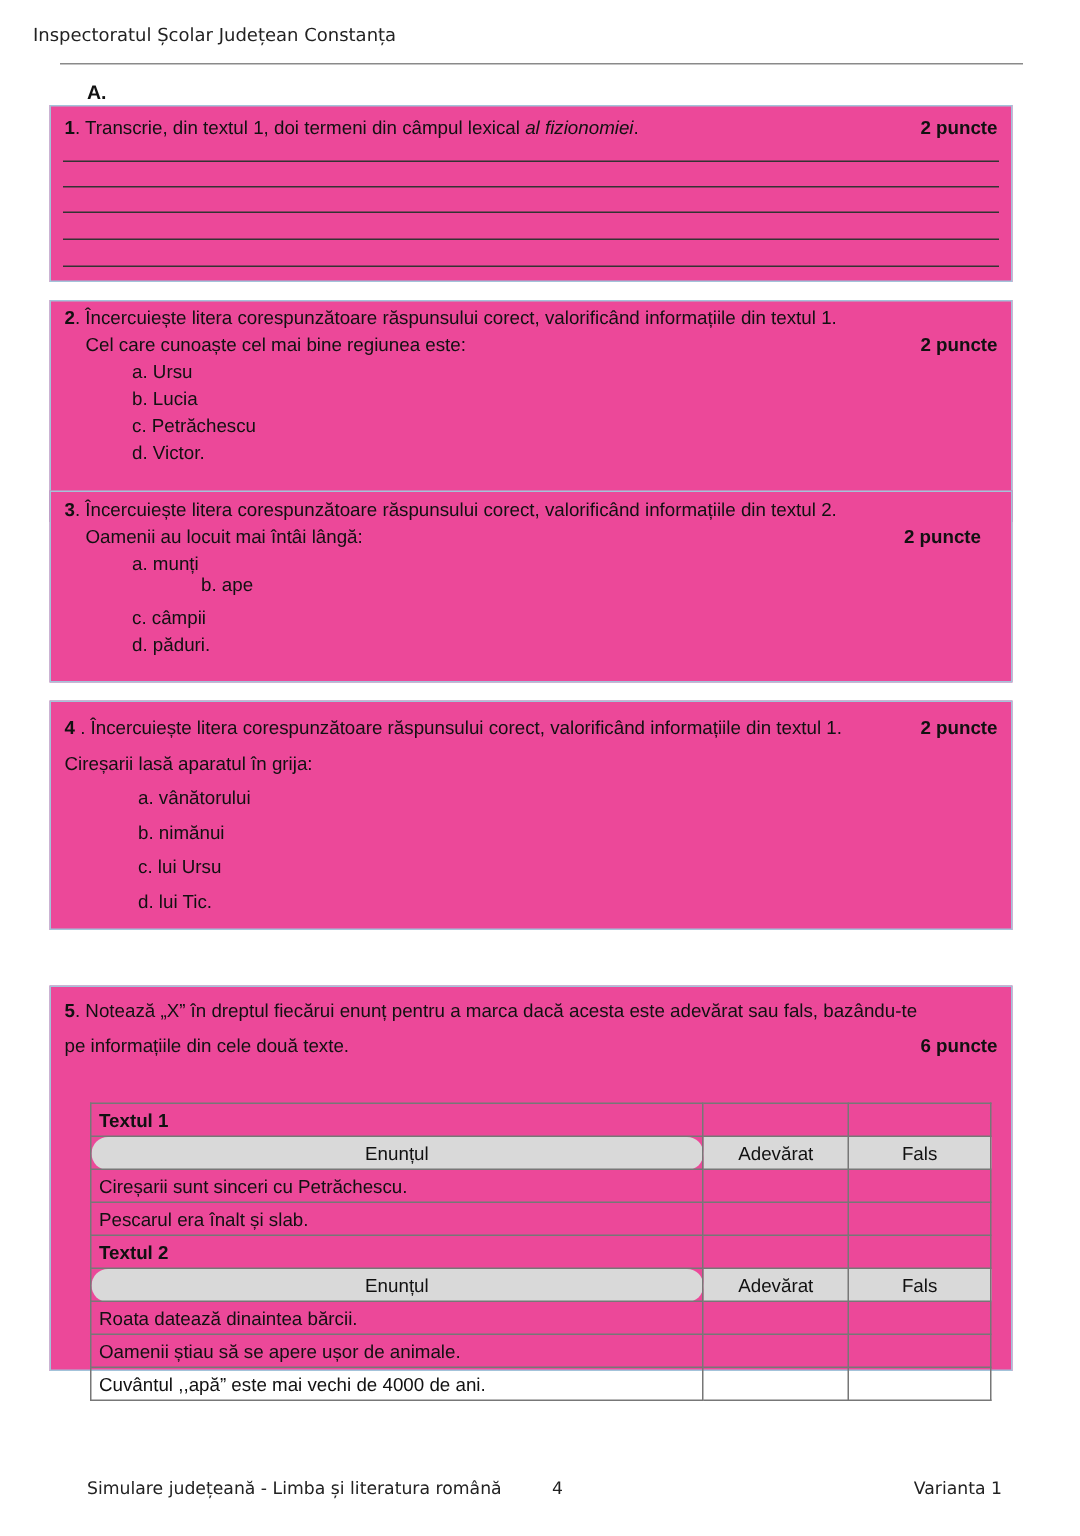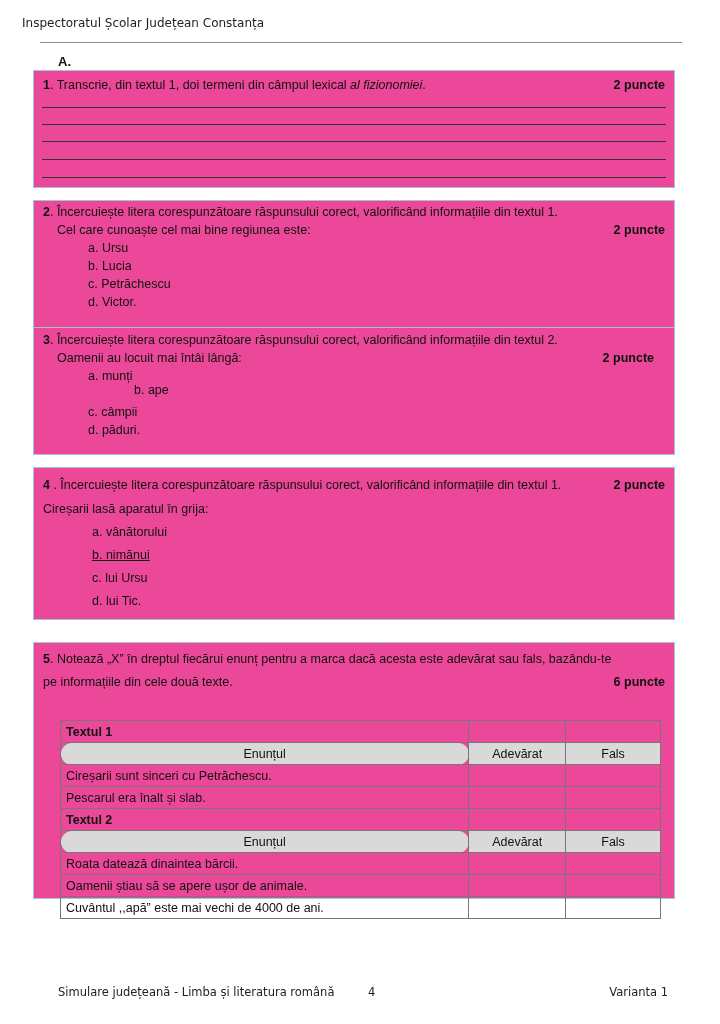--- a/index.html
+++ b/index.html
@@ -9,21 +9,21 @@
                    font-family: "DejaVu Sans", sans-serif; font-size: 12px; color: #222; margin-left: 22px; }
     .header-rule { position: absolute; top: 42px; left: 40px; width: 642px; height: 0;
                    border-top: 1px solid #8a8a8a; }
     .section-label { position: absolute; top: 54px; left: 58px; font-weight: bold; font-size: 13px; }
     .qbox { position: absolute; left: 33px; width: 642px; border: 1.5px solid #a3c3da;
             background: #ec4899; box-sizing: border-box; }
     .q1 { top: 70px; height: 118px; }
     .q2 { top: 200px; height: 148px; }
     .q3 { top: 327px; height: 128px; }
     .q4 { top: 467px; height: 153px; }
-    .q5 { top: 642px; height: 257px; }
+    .q5 { top: 657px; height: 257px; }
     .qline { position: absolute; left: 9px; right: 9px; }
     .pts { position: absolute; font-weight: bold; }
     .num { font-weight: bold; }
     .opt { position: absolute; }
     .ans-line { position: absolute; left: 8px; right: 8px; height: 0; border-top: 1px solid #333; }
     table.tf { position: absolute; left: 26px; top: 77px; width: 601px; border-collapse: collapse;
                font-size: 12.5px; }
     table.tf td { border: 1px solid #777; height: 22px; padding: 0 5px; box-sizing: border-box; }
     table.tf td.c1 { width: 409px; border-radius: 11px; }
     table.tf td.c2 { width: 97px; text-align: center; }
@@ -76,21 +76,21 @@
   <div class="opt" style="top:95px; left:54px;">d. păduri.</div>
 </div>
 
 <div class="qbox q4">
   <div class="qline" style="top:10px;">
     <span class="num">4</span><span> . Încercuiește litera corespunzătoare răspunsului corect, valorificând informațiile din textul 1.</span>
   </div>
   <div class="pts" style="top:10px; right:9px;">2 puncte</div>
   <div class="qline" style="top:34px;">Cireșarii lasă aparatul  în grija:</div>
   <div class="opt" style="top:57px; left:58px;">a. vânătorului</div>
-  <div class="opt" style="top:80px; left:58px;text-decoration:underline;">b. nimănui</div>
+  <div class="opt" style="top:80px; left:58px;">b. nimănui</div>
   <div class="opt" style="top:103px; left:58px;text-align:right;">c. lui Ursu</div>
   <div class="opt" style="top:126px; left:58px;">d. lui Tic.</div>
 </div>
 
 <div class="qbox q5">
   <div class="qline" style="top:9px;">
     <span class="num">5</span><span>.  Notează „X” în dreptul fiecărui enunț pentru a marca dacă acesta este adevărat sau fals, bazându-te</span>
   </div>
   <div class="qline" style="top:32px;">pe informațiile din cele două texte.</div>
   <div class="pts" style="top:32px; right:9px;">6 puncte</div>

